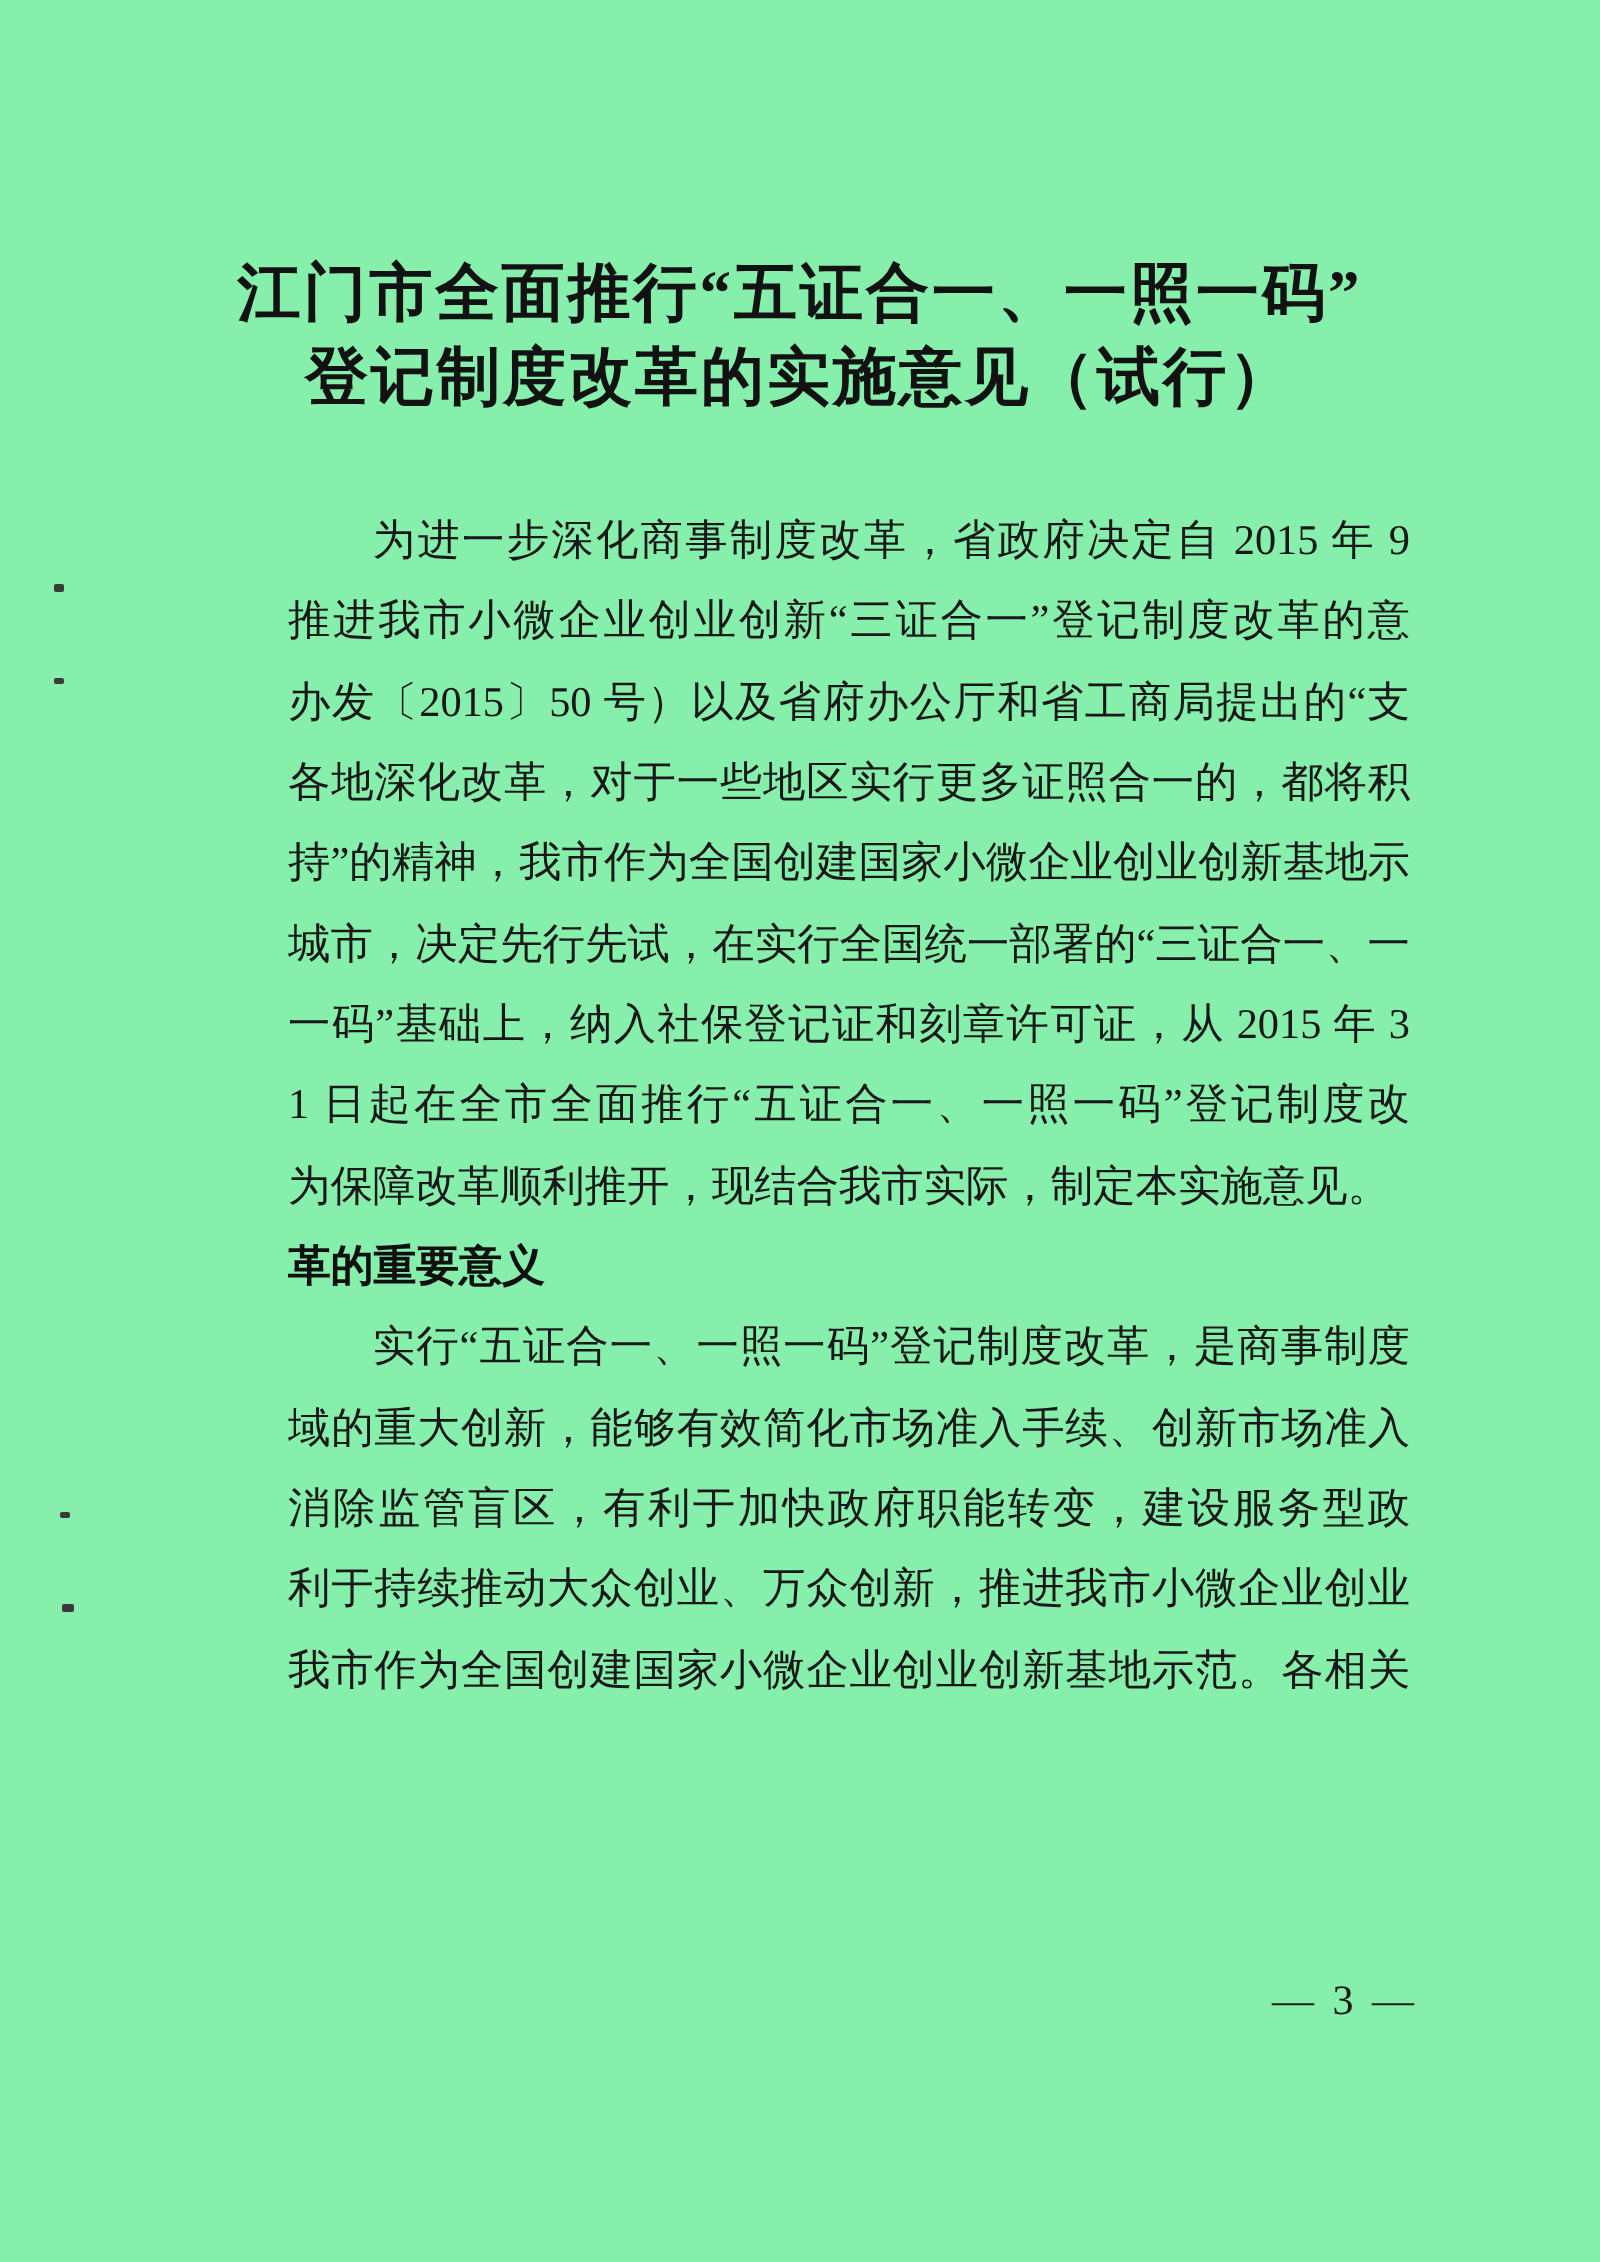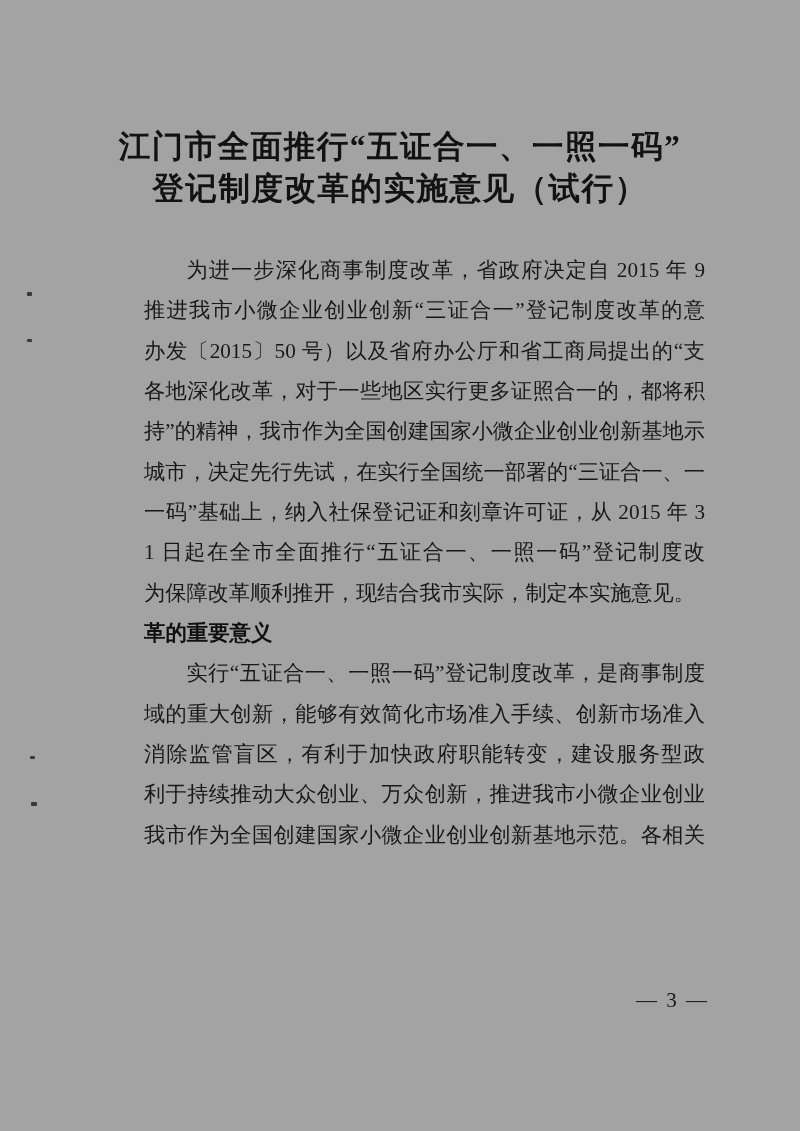--- a/index.html
+++ b/index.html
@@ -5,21 +5,21 @@
   html, body {
     margin: 0;
     padding: 0;
     background: #e8e8e8;
   }
   .page {
     position: relative;
     width: 800px;
     height: 1131px;
     margin: 0 auto;
-    background: #a3a3a3;
+    background: #86efac;
     overflow: hidden;
     color: #181818;
   }
   .title-block {
     position: absolute;
     top: 126px;
     left: 0;
     width: 100%;
     text-align: center;
     font-family: "Liberation Serif", serif;

